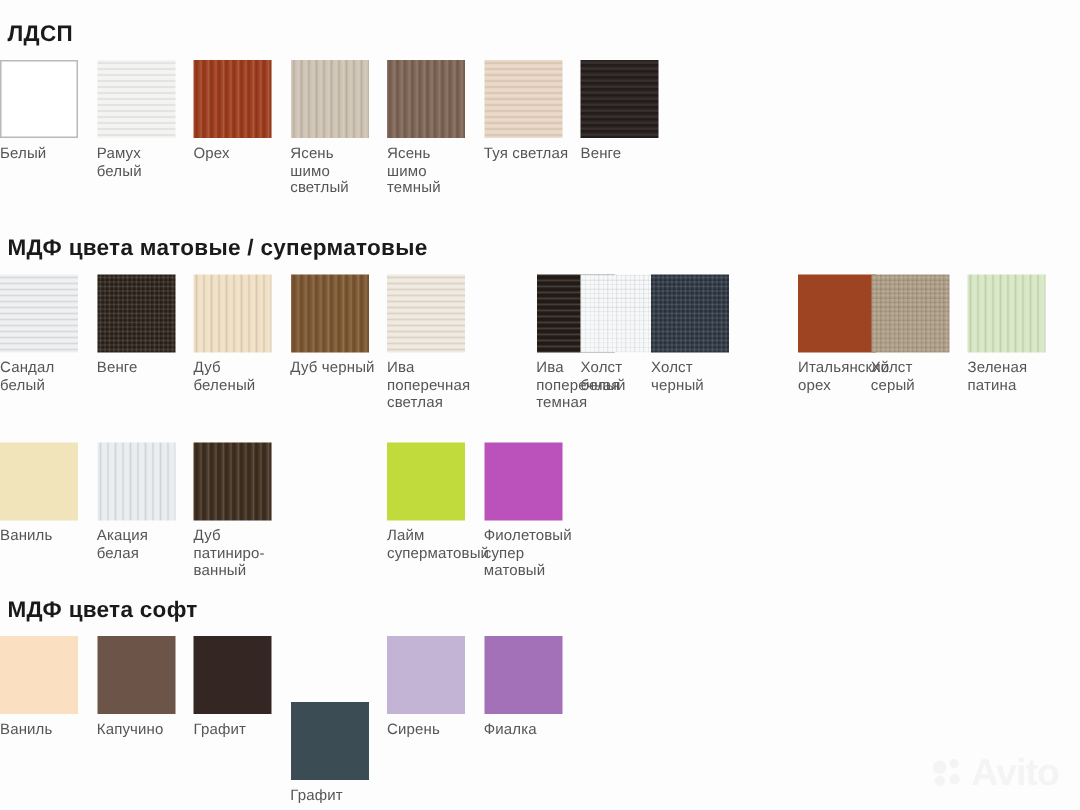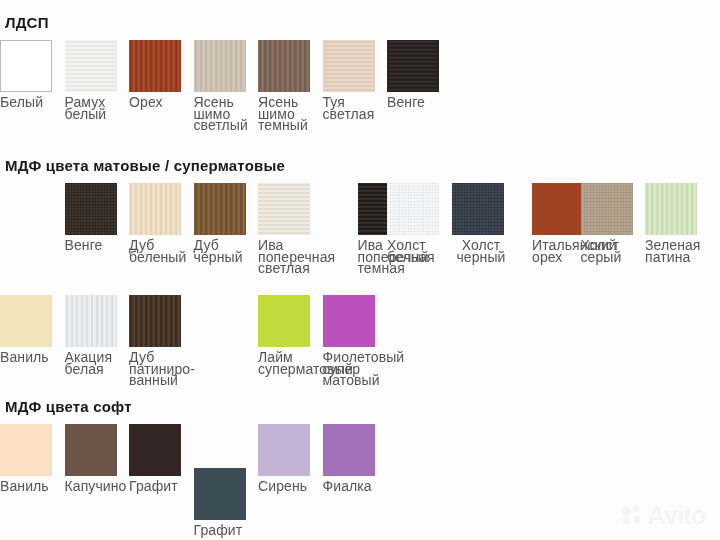--- a/index.html
+++ b/index.html
@@ -49,21 +49,21 @@
     height: 52px;
     display: block;
     position: relative;
     background-repeat: repeat;
   }
   .swatch.bordered {
     box-shadow: inset 0 0 0 1px #b9b9b9;
   }
   .swatch-label {
     margin-top: 5px;
-    font-size: 14px;
+    font-size: 10px;
     line-height: 11.5px;
     color: #555555;
     letter-spacing: 0.1px;
     word-break: normal;
     width: 58px;
   }
   
   .tex-vgrain::after,
   .tex-hgrain::after,
   .tex-canvas::after,
@@ -176,20 +176,24 @@
         <div class="swatch-cell" style="left: 387px;">
           <div class="swatch tex-fine" style="background: rgb(37, 29, 27);"></div>
           <div class="swatch-label">Венге</div>
         </div>
       </div>
   </div>
 
   <div class="section" id="section-mdf-matte" style="top: 157px;">
     <div class="section-title">МДФ цвета матовые / суперматовые</div>
     <div class="swatch-row">
+        <div class="swatch-cell" style="left: 0px;">
+          <div class="swatch tex-hgrain" style="background: rgb(238, 239, 240);"></div>
+          <div class="swatch-label">Сандал белый</div>
+        </div>
         <div class="swatch-cell" style="left: 64.5px;">
           <div class="swatch tex-canvas" style="background: rgb(42, 32, 24);"></div>
           <div class="swatch-label">Венге</div>
         </div>
         <div class="swatch-cell" style="left: 129px;">
           <div class="swatch tex-vgrain" style="background: rgb(239, 223, 195);"></div>
           <div class="swatch-label">Дуб беленый</div>
         </div>
         <div class="swatch-cell" style="left: 193.5px;">
           <div class="swatch tex-vgrain" style="background: rgb(122, 85, 48);"></div>
@@ -200,21 +204,21 @@
           <div class="swatch-label">Ива поперечная светлая</div>
         </div>
         <div class="swatch-cell" style="left: 322.5px; margin-left: 35px;">
           <div class="swatch tex-hgrain" style="background: rgb(35, 28, 23);"></div>
           <div class="swatch-label">Ива поперечная темная</div>
         </div>
         <div class="swatch-cell" style="left: 387px;">
           <div class="swatch tex-canvas" style="background: rgb(246, 247, 248);"></div>
           <div class="swatch-label">Холст белый</div>
         </div>
-        <div class="swatch-cell" style="left: 452px; text-align: center;">
+        <div class="swatch-cell" style="left: 434px;">
           <div class="swatch tex-canvas" style="background: rgb(43, 52, 64);"></div>
           <div class="swatch-label">Холст черный</div>
         </div>
         <div class="swatch-cell" style="left: 532px;">
           <div class="swatch tex-flat" style="background: rgb(158, 68, 35);"></div>
           <div class="swatch-label">Итальянский орех</div>
         </div>
         <div class="swatch-cell" style="left: 580.5px;">
           <div class="swatch tex-canvas" style="background: rgb(171, 155, 131);"></div>
           <div class="swatch-label">Холст серый</div>

